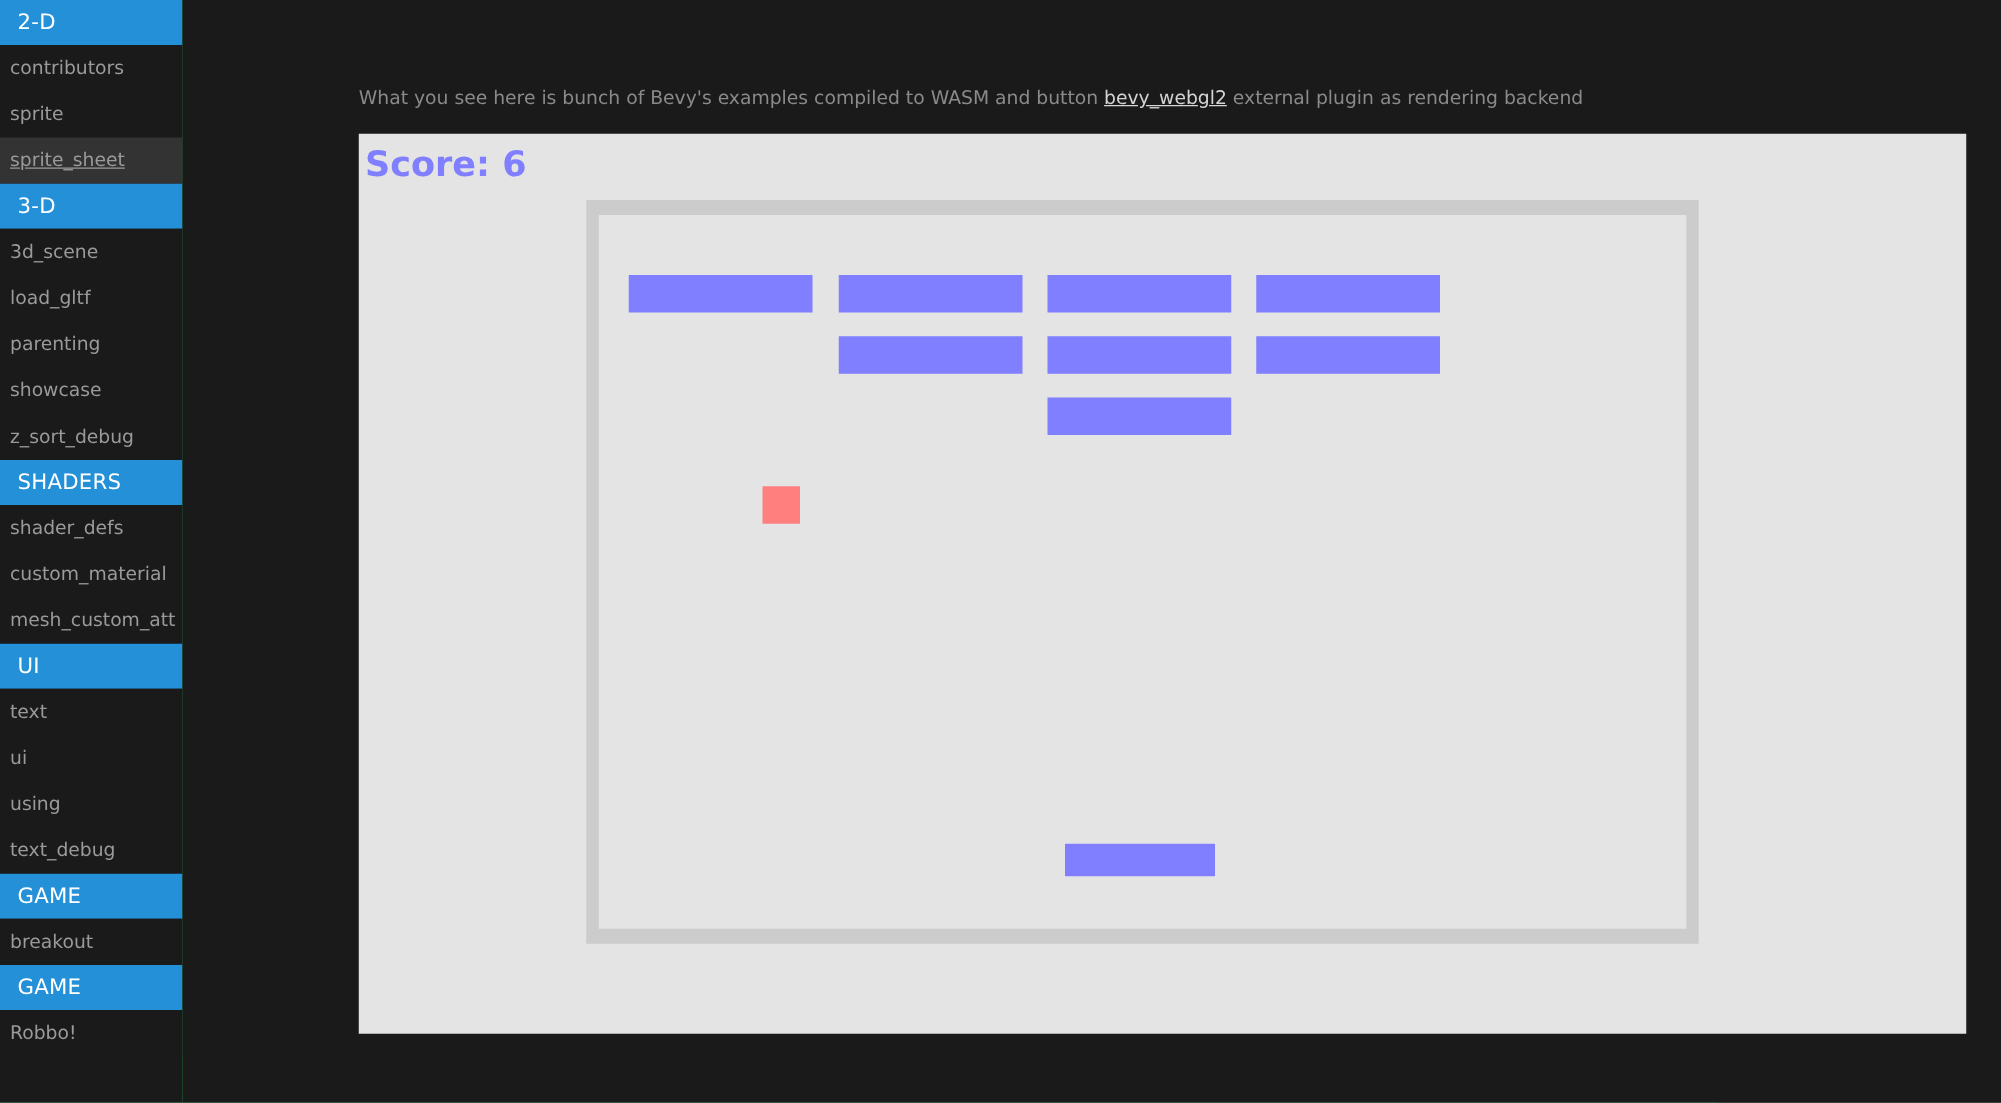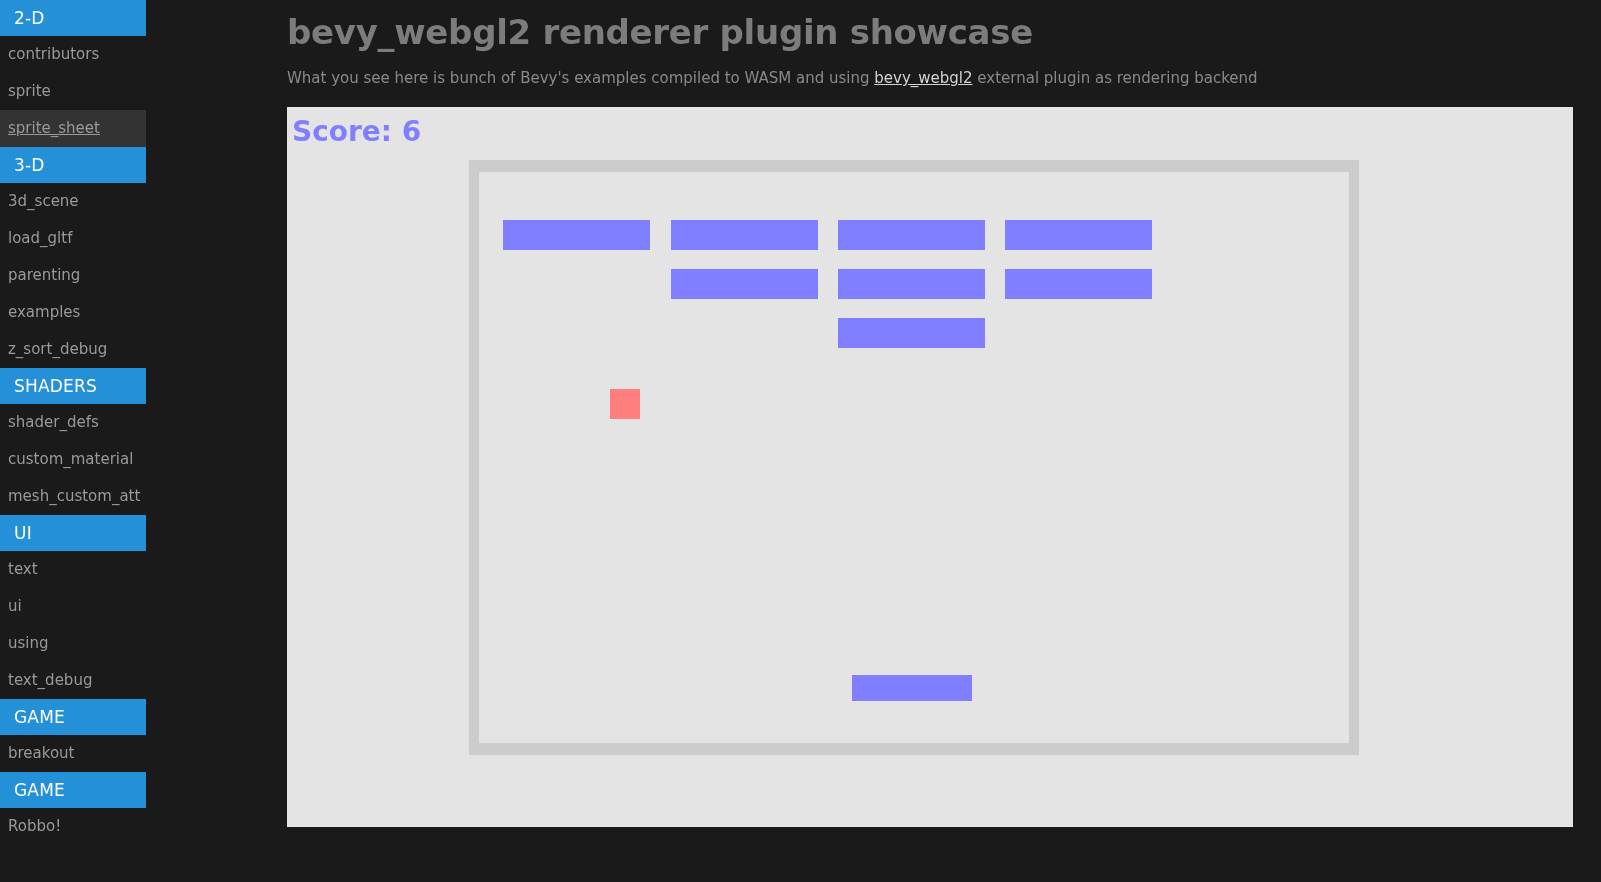--- a/index.html
+++ b/index.html
@@ -149,42 +149,41 @@
 
   <nav id="sidebar">
       <div class="nav-section">2-D</div>
       <div class="nav-item">contributors</div>
       <div class="nav-item">sprite</div>
       <div class="nav-item selected">sprite_sheet</div>
       <div class="nav-section">3-D</div>
       <div class="nav-item">3d_scene</div>
       <div class="nav-item">load_gltf</div>
       <div class="nav-item">parenting</div>
-      <div class="nav-item">examples</div>
+      <div class="nav-item">showcase</div>
       <div class="nav-item">z_sort_debug</div>
       <div class="nav-section">SHADERS</div>
       <div class="nav-item">shader_defs</div>
       <div class="nav-item">custom_material</div>
       <div class="nav-item">mesh_custom_att</div>
       <div class="nav-section">UI</div>
       <div class="nav-item">text</div>
       <div class="nav-item">ui</div>
       <div class="nav-item">using</div>
       <div class="nav-item">text_debug</div>
       <div class="nav-section">GAME</div>
       <div class="nav-item">breakout</div>
       <div class="nav-section">GAME</div>
       <div class="nav-item">Robbo!</div>
     </nav>
 
   <div id="main">
 
-    <h1 id="page-title">bevy_webgl2 renderer plugin showcase</h1>
-
-    <p id="page-subtitle"><span>What you see here is bunch of Bevy's examples compiled to WASM and using </span><a class="link" href="#">bevy_webgl2</a><span> external plugin as rendering backend</span></p>
+
+    <p id="page-subtitle"><span>What you see here is bunch of Bevy's examples compiled to WASM and button </span><a class="link" href="#">bevy_webgl2</a><span> external plugin as rendering backend</span></p>
 
     <div id="canvas-panel">
 
       <div id="score-label">Score: 6</div>
 
       <div id="arena-wall">
         <div id="arena-floor">
 
         <div class="brick" style="left: 24px; top: 48px; width: 147px; height: 30px; background: rgb(127, 127, 255);"></div>
             <div class="brick" style="left: 192px; top: 48px; width: 147px; height: 30px; background: rgb(127, 127, 255);"></div>

